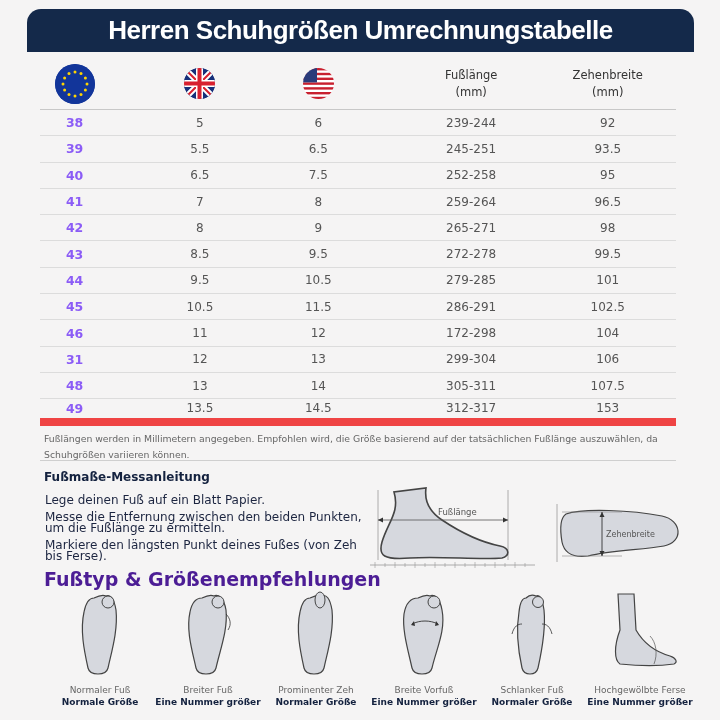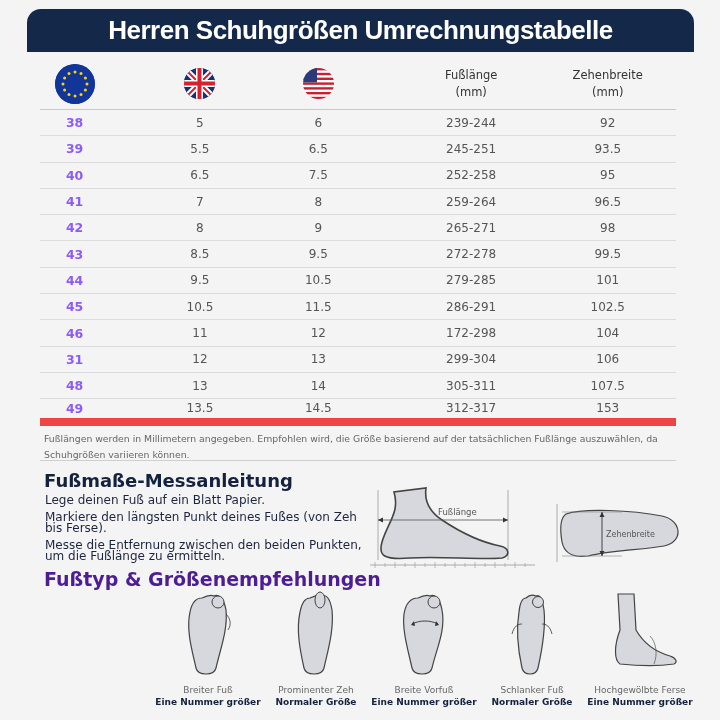--- a/index.html
+++ b/index.html
@@ -44,21 +44,21 @@
   .trow:last-child { border-bottom: 8px solid #ef4444; }
   .trow .eu { font-weight: bold; color: #8b5cf6; font-size: 12.5px; }
 
   .note {
     position: absolute; left: 44px; top: 431px; width: 636px;
     font-size: 9.3px; color: #666; line-height: 16px;
   }
   .note-line { position: absolute; left: 40px; top: 460px; width: 636px; height: 1px; background: #cfcfcf; }
 
   .guide-title {
-    position: absolute; left: 44px; top: 470px; font-size: 18px; font-weight: bold; color: #14223f;
+    position: absolute; left: 44px; top: 470px; font-size: 12px; font-weight: bold; color: #14223f;
   }
   .guide-steps { position: absolute; left: 45px; top: 495px; width: 320px; font-size: 12px; color: #1c2540; }
   .guide-steps p { margin-bottom: 6px; line-height: 11px; }
 
   .fig-len { position: absolute; left: 370px; top: 482px; width: 168px; height: 90px; }
   .fig-width { position: absolute; left: 552px; top: 502px; width: 150px; height: 62px; }
 
   .types-title {
     position: absolute; left: 44px; top: 568px; font-size: 19px; font-weight: bold; color: #4c1d95;
   }
@@ -226,22 +226,22 @@
       </div>
   </div>
 </div>
 
 <div class="note">Fußlängen werden in Millimetern angegeben. Empfohlen wird, die Größe basierend auf der tatsächlichen Fußlänge auszuwählen, da Schuhgrößen variieren können.</div>
 <div class="note-line"></div>
 
 <div class="guide-title">Fußmaße-Messanleitung</div>
 <div class="guide-steps">
   <p>Lege deinen Fuß auf ein Blatt Papier.</p>
+  <p>Messe die Entfernung zwischen den beiden Punkten, um die Fußlänge zu ermitteln.</p>
   <p>Markiere den längsten Punkt deines Fußes (von Zeh bis Ferse).</p>
-  <p>Messe die Entfernung zwischen den beiden Punkten, um die Fußlänge zu ermitteln.</p>
 </div>
 
 <div class="fig-len">
   <svg width="168" height="90" viewBox="0 0 168 90">
     <line x1="8" y1="8" x2="8" y2="78" stroke="#999" stroke-width="0.8"></line>
     <line x1="138" y1="8" x2="138" y2="78" stroke="#999" stroke-width="0.8"></line>
     <path d="M24 10 C30 30 18 40 12 60 C8 74 14 78 40 76 C70 74 110 78 132 76 C140 74 140 66 130 64 C110 60 90 50 72 38 C60 30 54 20 56 6 Z" fill="#d6d8de" stroke="#444" stroke-width="1.6"></path>
     <line x1="8" y1="38" x2="138" y2="38" stroke="#555" stroke-width="0.8"></line>
     <polygon points="8,38 13,35.5 13,40.5" fill="#333"></polygon>
     <polygon points="138,38 133,35.5 133,40.5" fill="#333"></polygon>
@@ -277,20 +277,28 @@
     <line x1="50" y1="10" x2="50" y2="54" stroke="#333" stroke-width="0.9"></line>
     <polygon points="50,10 47.5,15 52.5,15" fill="#333"></polygon>
     <polygon points="50,54 47.5,49 52.5,49" fill="#333"></polygon>
     <text x="54" y="35" font-size="8" fill="#555" font-family="DejaVu Sans, sans-serif">Zehenbreite</text>
   </svg>
 </div>
 
 <div class="types-title">Fußtyp &amp; Größenempfehlungen</div>
 
 <div class="types">
+  <div class="type-card" style="left:0px">
+    <svg width="60" height="88" viewBox="0 0 60 88">
+      <path d="M14 22 C10 40 14 60 18 78 C20 86 36 86 38 78 C42 60 48 40 46 20 C44 8 40 4 36 6 C32 4 28 6 24 8 C20 8 16 12 14 22 Z" fill="#d6d8de" stroke="#444" stroke-width="1.2"></path>
+      <circle cx="38" cy="12" r="6" fill="#d6d8de" stroke="#444" stroke-width="1"></circle>
+    </svg>
+    <div class="type-name">Normaler Fuß</div>
+    <div class="type-rec">Normale Größe</div>
+  </div>
   <div class="type-card" style="left:108px">
     <svg width="60" height="88" viewBox="0 0 60 88">
       <path d="M12 22 C8 40 14 60 18 78 C20 86 36 86 38 78 C42 60 50 40 48 20 C46 8 40 4 36 6 C32 4 28 6 24 8 C18 8 14 12 12 22 Z" fill="#d6d8de" stroke="#444" stroke-width="1.2"></path>
       <circle cx="40" cy="12" r="6" fill="#d6d8de" stroke="#444" stroke-width="1"></circle>
       <path d="M50 40 C54 34 52 28 48 24" fill="none" stroke="#333" stroke-width="0.8"></path>
     </svg>
     <div class="type-name">Breiter Fuß</div>
     <div class="type-rec">Eine Nummer größer</div>
   </div>
   <div class="type-card" style="left:216px">

